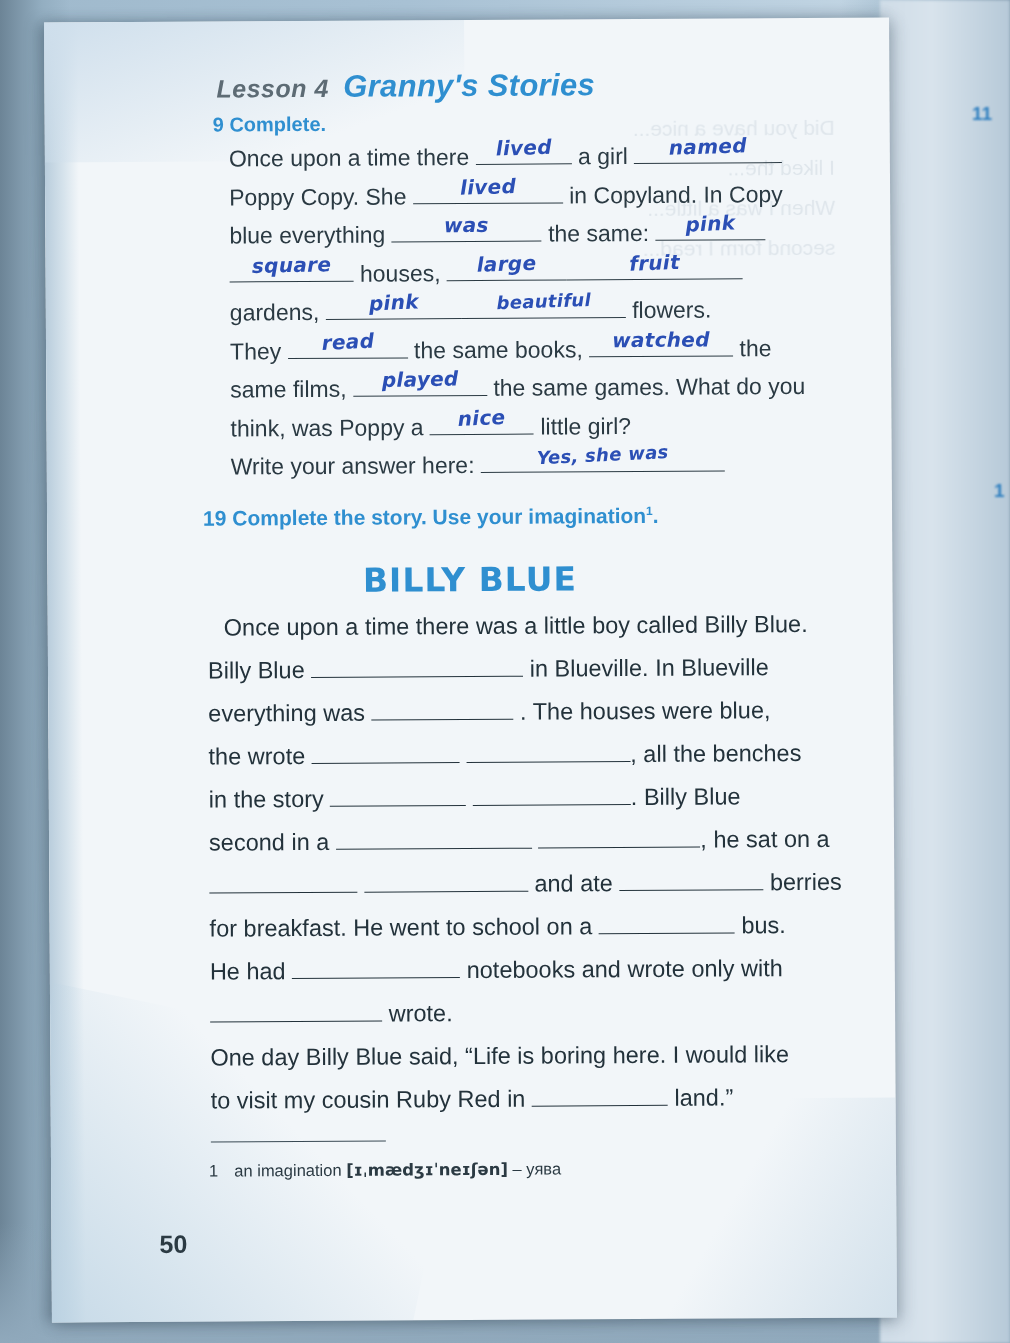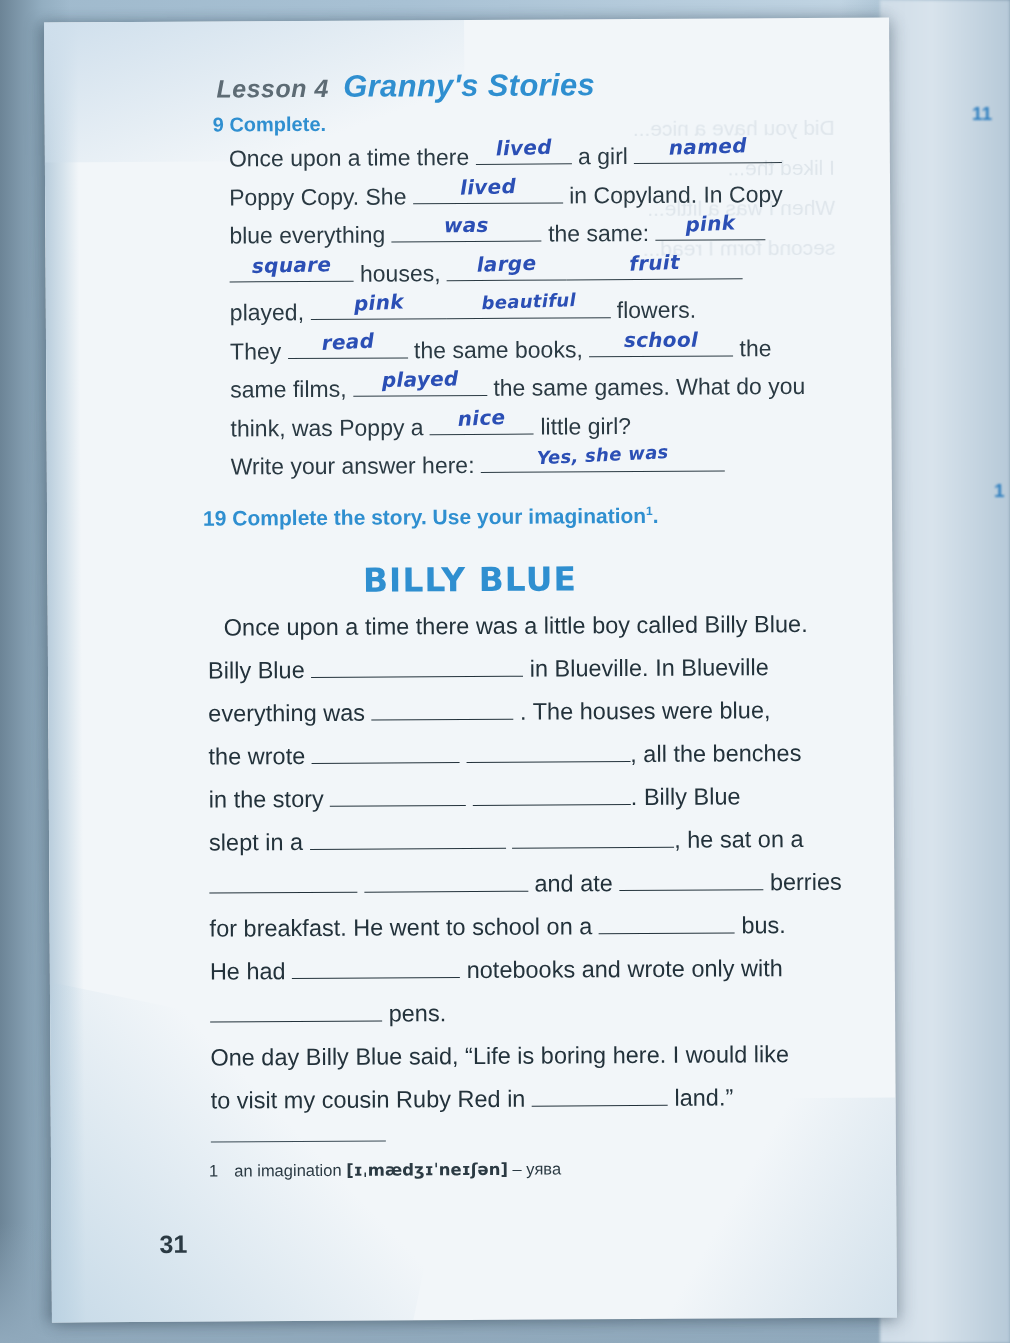--- a/index.html
+++ b/index.html
@@ -258,54 +258,54 @@
     <div class="ex-head ex9-head">
       <span>9</span>
       <span>Complete.</span>
     </div>
 
     <div class="ex9" id="ex9-body">
         <div class="ln"><span>Once upon a time there </span><span class="blank" style="width: 96px;"><span class="hw" style="transform: rotate(-1.6deg);">lived</span></span><span> a girl </span><span class="blank" style="width: 148px;"><span class="hw" style="transform: rotate(-1.6deg);">named</span></span></div>
         <div class="ln"><span>Poppy Copy. She </span><span class="blank" style="width: 150px;"><span class="hw" style="transform: rotate(-1.6deg);">lived</span></span><span> in Copyland. In Copy</span></div>
         <div class="ln"><span>blue everything </span><span class="blank" style="width: 150px; text-decoration: underline;"><span class="hw" style="transform: rotate(4.44089e-16deg);">was</span></span><span> the same: </span><span class="blank" style="width: 110px;"><span class="hw" style="transform: rotate(-2.4deg);">pink</span></span></div>
         <div class="ln "><span class="blank" style="width: 124px;"><span class="hw" style="transform: rotate(-0.8deg);">square</span></span><span> houses, </span><span class="blank" style="width: 120px;"><span class="hw" style="transform: rotate(-1.6deg);">large</span></span><span class="blank" style="width: 176px;"><span class="hw" style="transform: rotate(-1.6deg);">fruit</span></span></div>
-        <div class="ln"><span>played, </span><span class="blank" style="width: 136px;"><span class="hw" style="transform: rotate(-2.4deg);">pink</span></span><span class="blank" style="width: 164px;"><span class="hw sm" style="transform: rotate(-1.6deg);">beautiful</span></span><span> flowers.</span></div>
-        <div class="ln"><span>They </span><span class="blank" style="width: 120px;"><span class="hw" style="transform: rotate(-2.4deg);">read</span></span><span> the same books, </span><span class="blank" style="width: 144px;"><span class="hw" style="transform: rotate(4.44089e-16deg);">school</span></span><span> the</span></div>
+        <div class="ln"><span>gardens, </span><span class="blank" style="width: 136px;"><span class="hw" style="transform: rotate(-2.4deg);">pink</span></span><span class="blank" style="width: 164px;"><span class="hw sm" style="transform: rotate(-1.6deg);">beautiful</span></span><span> flowers.</span></div>
+        <div class="ln"><span>They </span><span class="blank" style="width: 120px;"><span class="hw" style="transform: rotate(-2.4deg);">read</span></span><span> the same books, </span><span class="blank" style="width: 144px;"><span class="hw" style="transform: rotate(4.44089e-16deg);">watched</span></span><span> the</span></div>
         <div class="ln"><span>same films, </span><span class="blank" style="width: 134px; text-decoration: underline;"><span class="hw" style="transform: rotate(-0.8deg);">played</span></span><span> the same games.  What do you</span></div>
         <div class="ln"><span>think, was Poppy a </span><span class="blank" style="width: 104px;"><span class="hw" style="transform: rotate(-2.4deg);">nice</span></span><span> little girl?</span></div>
         <div class="ln "><span>Write your answer here:  </span><span class="blank" style="width: 244px;"><span class="hw sm" style="transform: rotate(-2.4deg);">Yes, she was</span></span></div>
       </div>
 
     <div class="ex-head ex10-head">
       <span>19</span>
       <span>Complete the story. Use your imagination</span><sup>1</sup><span>.</span>
     </div>
 
     <div class="bb-title">
       <span>BILLY BLUE</span>
     </div>
 
     <div class="ex10" id="ex10-body">
         <div class="ln ind"><span>Once upon a time there was a little boy called Billy Blue.</span></div>
         <div class="ln"><span>Billy Blue </span><span class="eblank" style="width: 212px;"></span><span> in Blueville. In Blueville</span></div>
         <div class="ln"><span>everything was  </span><span class="eblank" style="width: 142px;"></span><span> . The houses were blue,</span></div>
         <div class="ln"><span>the wrote </span><span class="eblank" style="width: 148px;"></span><span> </span><span class="eblank" style="width: 164px;"></span><span>, all the benches</span></div>
         <div class="ln"><span>in the story </span><span class="eblank" style="width: 136px;"></span><span> </span><span class="eblank" style="width: 158px;"></span><span>. Billy Blue</span></div>
-        <div class="ln"><span>slept in a </span><span class="eblank" style="width: 196px;"></span><span> </span><span class="eblank" style="width: 162px;"></span><span>, he sat on a</span></div>
+        <div class="ln"><span>second in a </span><span class="eblank" style="width: 196px;"></span><span> </span><span class="eblank" style="width: 162px;"></span><span>, he sat on a</span></div>
         <div class="ln"><span class="eblank" style="width: 148px;"></span><span>  </span><span class="eblank" style="width: 164px;"></span><span> and ate </span><span class="eblank" style="width: 144px;"></span><span> berries</span></div>
         <div class="ln"><span>for breakfast. He went to school on a </span><span class="eblank" style="width: 136px;"></span><span> bus.</span></div>
         <div class="ln"><span>He had </span><span class="eblank" style="width: 168px;"></span><span> notebooks and wrote only with</span></div>
-        <div class="ln"><span class="eblank" style="width: 172px;"></span><span> pens.</span></div>
+        <div class="ln"><span class="eblank" style="width: 172px;"></span><span> wrote.</span></div>
         <div class="ln"><span>One day Billy Blue said, “Life is boring here. I would like</span></div>
         <div class="ln"><span>to visit my cousin Ruby Red in </span><span class="eblank" style="width: 136px;"></span><span> land.”</span></div>
       </div>
 
     <div class="fn-rule"></div>
     <div class="footnote">
       <span class="fn-num">1</span><span>an imagination</span>
       <span class="ipa">[ɪˌmædʒɪˈneɪʃən]</span>
       <span>– уява</span>
     </div>
 
-    <div class="page-num">31</div>
+    <div class="page-num">50</div>
 
   </div>
 </div>
 
 </body></html>

